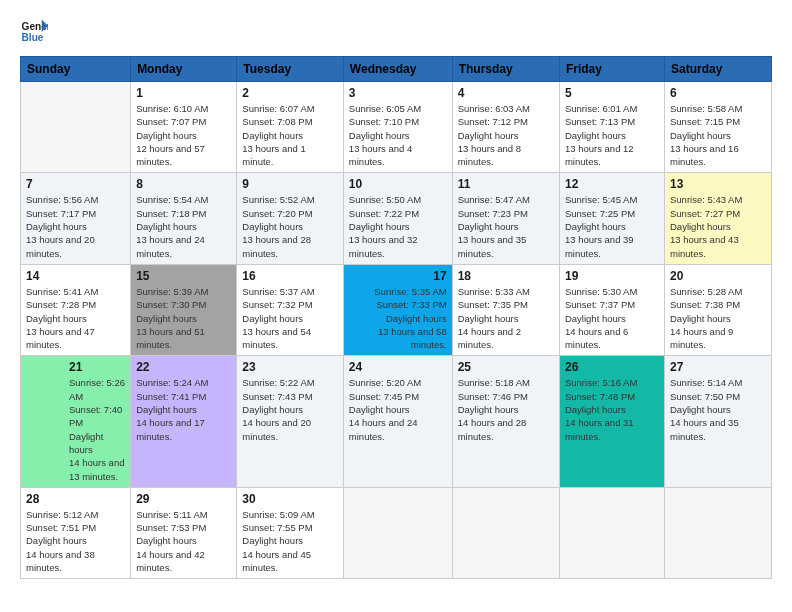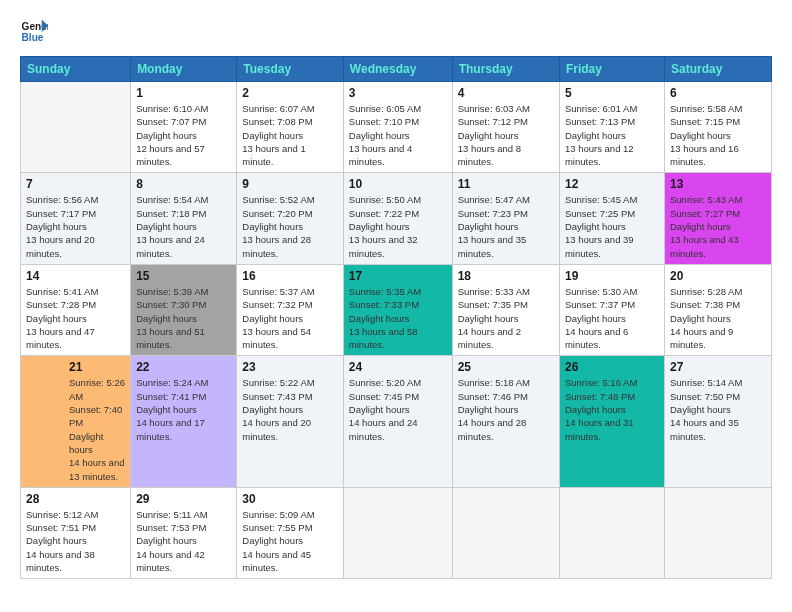--- a/index.html
+++ b/index.html
@@ -45,21 +45,21 @@
       font-weight: normal;
       color: #1a1a1a;
     }
     .calendar {
       width: 100%;
       border-collapse: collapse;
       border: 1px solid #ccc;
     }
     .calendar th {
       background: #2a6db5;
-      color: #5eead4;
+      color: #000000;
       font-size: 12px;
       font-weight: bold;
       padding: 5px 6px;
       text-align: left;
       border: 1px solid #1e5a9a;
     }
     .calendar td {
       vertical-align: top;
       border: 1px solid #ccc;
       padding: 4px 5px;
@@ -168,57 +168,57 @@
             <div class="day-info">Sunrise: 5:50 AM<br>Sunset: 7:22 PM<br>Daylight hours<br>13 hours and 32 minutes.</div>
           </td>
           <td style="background: rgb(240, 244, 248);">
             <span class="day-num">11</span>
             <div class="day-info">Sunrise: 5:47 AM<br>Sunset: 7:23 PM<br>Daylight hours<br>13 hours and 35 minutes.</div>
           </td>
           <td style="background: rgb(240, 244, 248);">
             <span class="day-num">12</span>
             <div class="day-info">Sunrise: 5:45 AM<br>Sunset: 7:25 PM<br>Daylight hours<br>13 hours and 39 minutes.</div>
           </td>
-          <td style="background: #d946ef;">
+          <td style="background: #fef9c3;">
             <span class="day-num">13</span>
             <div class="day-info">Sunrise: 5:43 AM<br>Sunset: 7:27 PM<br>Daylight hours<br>13 hours and 43 minutes.</div>
           </td>
         </tr>
         <tr>
           <td style="background: rgb(255, 255, 255);">
             <span class="day-num">14</span>
             <div class="day-info">Sunrise: 5:41 AM<br>Sunset: 7:28 PM<br>Daylight hours<br>13 hours and 47 minutes.</div>
           </td>
           <td style="background: #a3a3a3;">
             <span class="day-num">15</span>
             <div class="day-info">Sunrise: 5:39 AM<br>Sunset: 7:30 PM<br>Daylight hours<br>13 hours and 51 minutes.</div>
           </td>
           <td style="background: rgb(255, 255, 255);">
             <span class="day-num">16</span>
             <div class="day-info">Sunrise: 5:37 AM<br>Sunset: 7:32 PM<br>Daylight hours<br>13 hours and 54 minutes.</div>
           </td>
-          <td style="background: #14b8a6;">
+          <td style="background: #0ea5e9; text-align: right;">
             <span class="day-num">17</span>
             <div class="day-info">Sunrise: 5:35 AM<br>Sunset: 7:33 PM<br>Daylight hours<br>13 hours and 58 minutes.</div>
           </td>
           <td style="background: rgb(255, 255, 255);">
             <span class="day-num">18</span>
             <div class="day-info">Sunrise: 5:33 AM<br>Sunset: 7:35 PM<br>Daylight hours<br>14 hours and 2 minutes.</div>
           </td>
           <td style="background: rgb(255, 255, 255);">
             <span class="day-num">19</span>
             <div class="day-info">Sunrise: 5:30 AM<br>Sunset: 7:37 PM<br>Daylight hours<br>14 hours and 6 minutes.</div>
           </td>
           <td style="background: rgb(255, 255, 255);">
             <span class="day-num">20</span>
             <div class="day-info">Sunrise: 5:28 AM<br>Sunset: 7:38 PM<br>Daylight hours<br>14 hours and 9 minutes.</div>
           </td>
         </tr>
         <tr>
-          <td style="background: #fdba74; padding-left: 48px;">
+          <td style="background: #86efac; padding-left: 48px;">
             <span class="day-num">21</span>
             <div class="day-info">Sunrise: 5:26 AM<br>Sunset: 7:40 PM<br>Daylight hours<br>14 hours and 13 minutes.</div>
           </td>
           <td style="background: #c4b5fd;">
             <span class="day-num">22</span>
             <div class="day-info">Sunrise: 5:24 AM<br>Sunset: 7:41 PM<br>Daylight hours<br>14 hours and 17 minutes.</div>
           </td>
           <td style="background: rgb(240, 244, 248);">
             <span class="day-num">23</span>
             <div class="day-info">Sunrise: 5:22 AM<br>Sunset: 7:43 PM<br>Daylight hours<br>14 hours and 20 minutes.</div>

